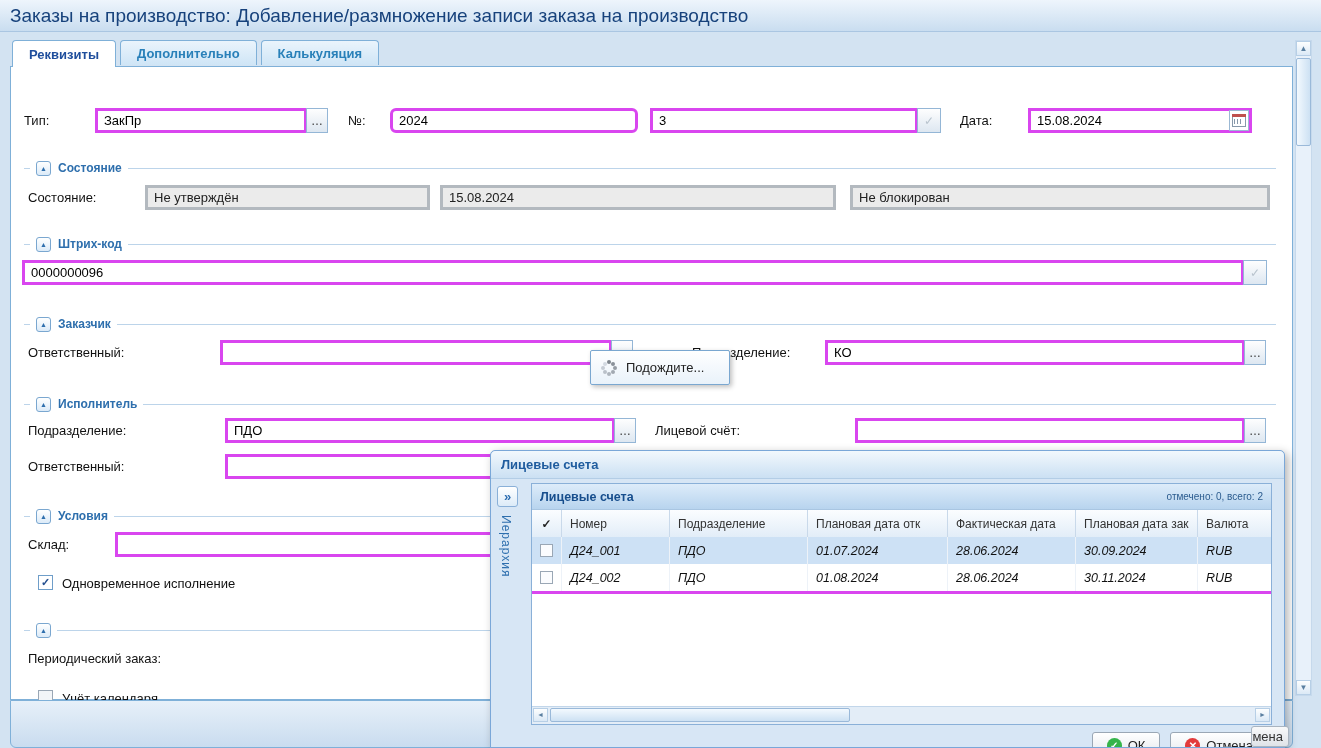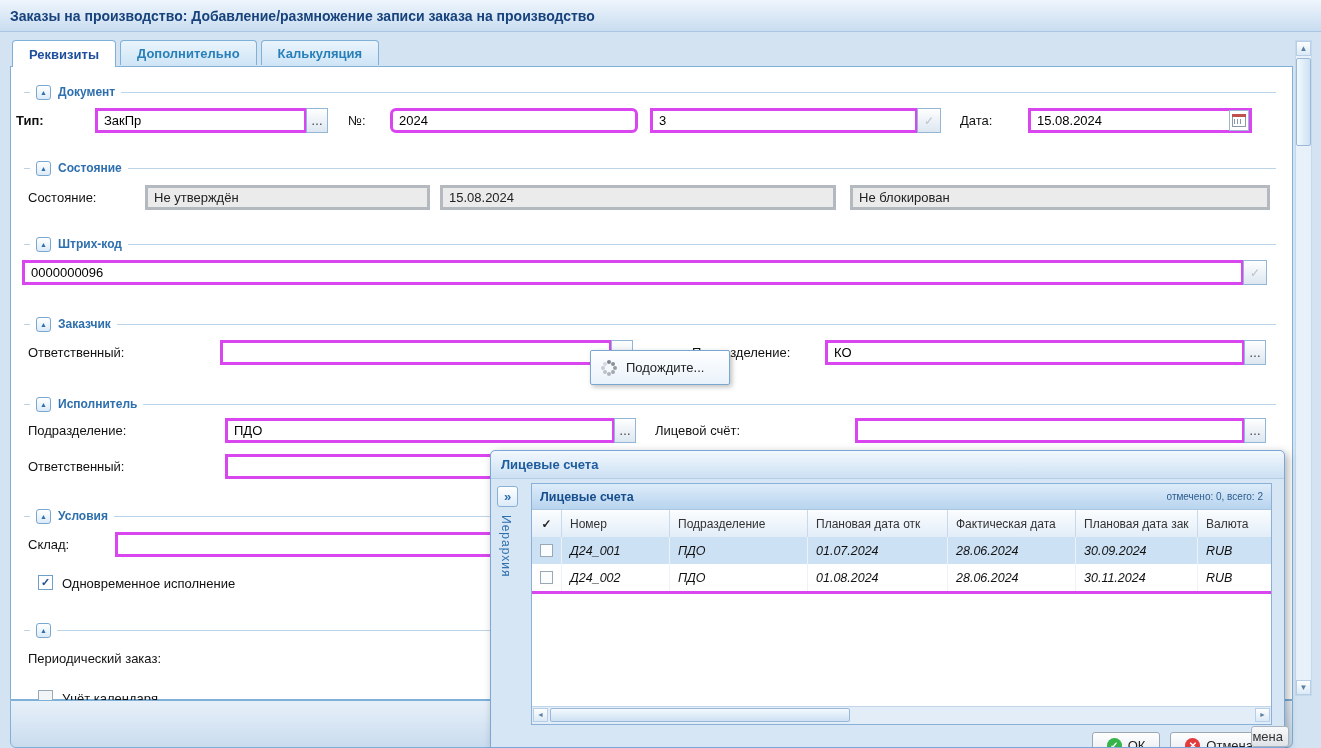--- a/index.html
+++ b/index.html
@@ -1,21 +1,21 @@
 <!DOCTYPE html>
 <html><head>
 <meta charset="utf-8">
 <style>
   html,body{margin:0;padding:0;background:#b9cfe4;}
   .app{position:relative;width:1321px;height:748px;background:#d3e3f2;font-family:"Liberation Sans",sans-serif;overflow:hidden;}
   .abs{position:absolute;}
 
   
   .titlebar{left:0;top:0;width:1321px;height:32px;background:linear-gradient(#eef5fc,#c9ddf0);border-bottom:1px solid #aac6e2;display:flex;align-items:center;padding-left:10px;box-sizing:border-box;}
-  .title-text{font-weight:bold;font-size:14px;color:#17427c;}
+  .title-text{font-weight:normal;font-size:19px;color:#17427c;}
 
   
   .tabs{left:12px;top:40px;height:27px;display:flex;gap:4px;align-items:flex-start;z-index:3;}
   .tab{height:25px;padding:0 16px;border:1px solid #7fb0d8;border-bottom:none;border-radius:4px 4px 0 0;background:linear-gradient(#eaf4fc,#cfe5f6);display:flex;align-items:center;font-size:13px;font-weight:bold;color:#2980b9;cursor:pointer;box-sizing:border-box;}
   .tab.active{height:27px;background:#fff;color:#1f4e9c;position:relative;}
   .tab.active::after{content:"";position:absolute;left:0;right:0;bottom:-2px;height:3px;background:#fff;}
 
   
   .panel{left:10px;top:66px;width:1283px;height:634px;background:#fff;border:1px solid #7fb0d8;box-sizing:border-box;z-index:1;}
   .footer{left:10px;top:700px;width:1283px;height:48px;background:linear-gradient(#e7f0f9,#c9dcef);border:1px solid #7fb0d8;border-radius:0 0 6px 6px;box-sizing:border-box;z-index:10;}
@@ -106,28 +106,21 @@
     <div class="tab">
         <span>Дополнительно</span>
       </div>
     <div class="tab">
         <span>Калькуляция</span>
       </div>
   </div>
 
   <div class="panel abs"></div>
 
-  <div class="grp" style="left:24px;top:84px;width:1252px;">
-    <div class="grp-line"></div>
-    <div class="grp-cap">
-      <button class="collapse-btn"><span>▲</span></button>
-      <span class="grp-title">Документ</span>
-    </div>
-  </div>
-  <span class="lbl" style="left:16px;top:108px;font-weight:bold;">Тип:</span>
+  <span class="lbl" style="left:24px;top:108px;">Тип:</span>
   <input class="field" style="left: 95px; top: 108px; width: 212px;" value="ЗакПр">
   <button class="mini-btn" style="left:306px;top:108px;"><span>…</span></button>
   <span class="lbl" style="left:348px;top:108px;">№:</span>
   <input class="field" style="left: 390px; top: 108px; width: 248px; border-radius: 6px;" value="2024">
   <input class="field" style="left: 650px; top: 108px; width: 268px;" value="3">
   <button class="mini-btn dis" style="left:917px;top:108px;width:24px;"><span>✓</span></button>
   <span class="lbl" style="left:960px;top:108px;">Дата:</span>
   <input class="field" style="left: 1028px; top: 108px; width: 224px;" value="15.08.2024">
   <button class="cal-btn" style="left:1229px;top:110px;">
       <span class="cal-icon"></span>

